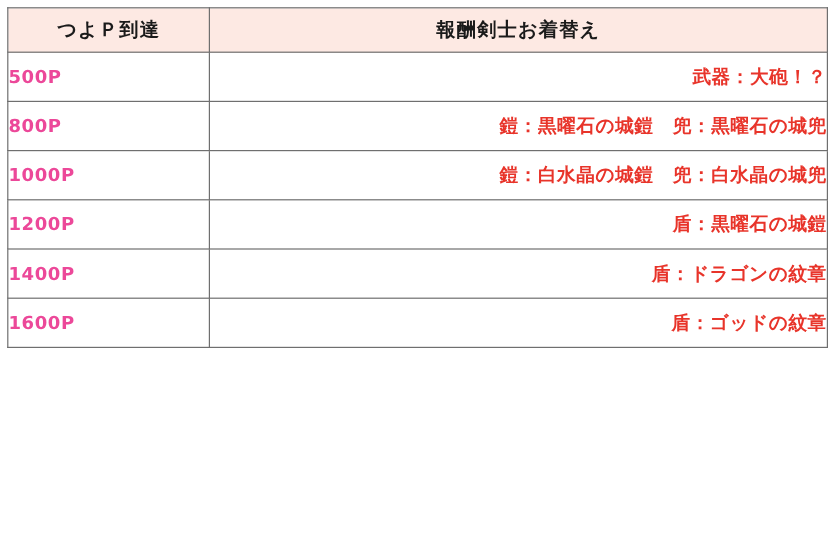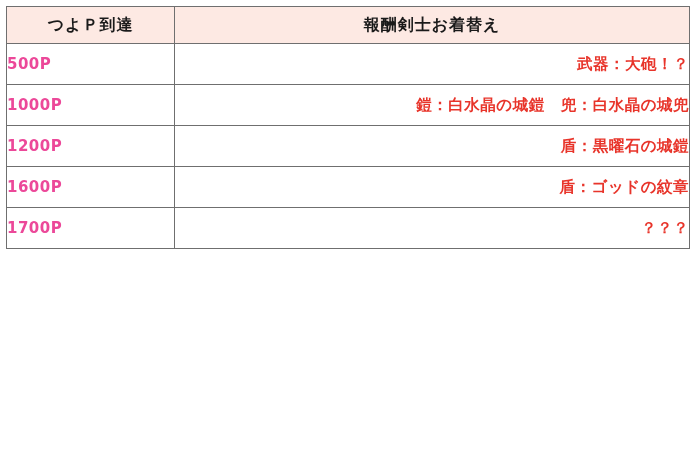--- a/index.html
+++ b/index.html
@@ -74,30 +74,34 @@
         <th class="th-points">つよＰ到達</th>
         <th class="th-reward">報酬剣士お着替え</th>
       </tr>
     </thead>
     <tbody>
       <tr>
         <td class="td-points">500P</td>
         <td class="td-reward">武器：大砲！？</td>
       </tr>
       <tr>
+        <td class="td-points">800P</td>
+        <td class="td-reward">鎧：黒曜石の城鎧　兜：黒曜石の城兜</td>
+      </tr>
+      <tr>
         <td class="td-points">1000P</td>
         <td class="td-reward">鎧：白水晶の城鎧　兜：白水晶の城兜</td>
       </tr>
       <tr>
         <td class="td-points">1200P</td>
         <td class="td-reward">盾：黒曜石の城鎧</td>
       </tr>
       <tr>
+        <td class="td-points">1400P</td>
+        <td class="td-reward">盾：ドラゴンの紋章</td>
+      </tr>
+      <tr>
         <td class="td-points">1600P</td>
         <td class="td-reward">盾：ゴッドの紋章</td>
-      </tr>
-      <tr>
-        <td class="td-points">1700P</td>
-        <td class="td-reward">？？？</td>
       </tr>
     </tbody>
   </table>
 </div>
 
 </body></html>

